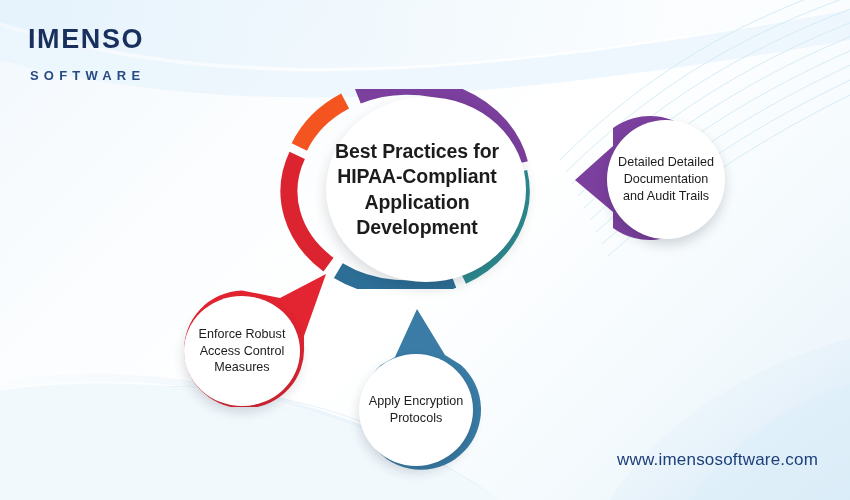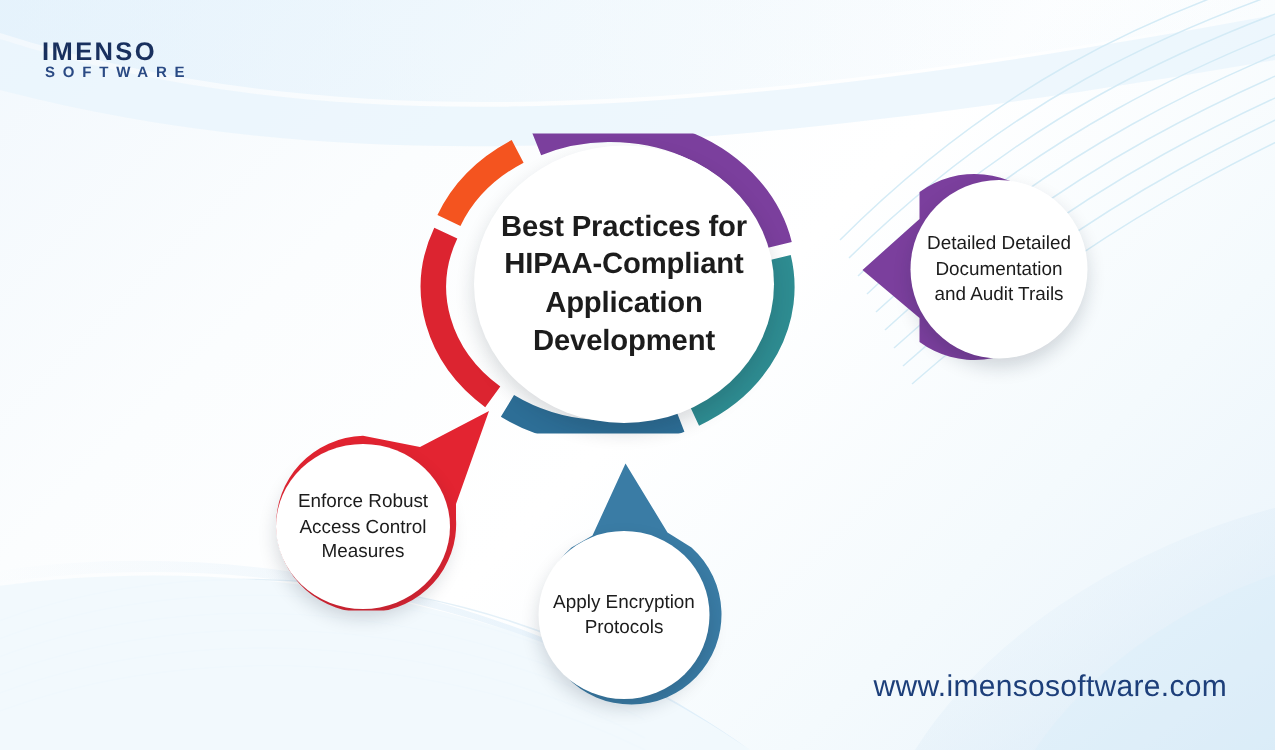--- a/index.html
+++ b/index.html
@@ -11,40 +11,40 @@
   #canvas{
     position:relative;width:850px;height:500px;
     background:linear-gradient(135deg,#f2f8fd 0%,#fbfdfe 28%,#ffffff 52%,#f4fafd 76%,#e9f3fb 100%);
     overflow:hidden;
   }
   #bg-deco{position:absolute;left:0;top:0;width:850px;height:500px;}
 
   
   #logo{position:absolute;left:28px;top:26px;line-height:1;}
   #logo .word{
-    font-size:17px;font-weight:700;letter-spacing:1.6px;color:#19305e;
+    font-size:27px;font-weight:700;letter-spacing:1.6px;color:#19305e;
     font-family:"Liberation Sans",sans-serif;
   }
   #logo .sub{
-    font-size:10px;font-weight:700;letter-spacing:5.2px;color:#2a4a84;
-    margin-top:1px;margin-left:2px;
+    font-size:13px;font-weight:700;letter-spacing:5.2px;color:#2a4a84;
+    margin-top:16px;margin-left:2px;
   }
 
   
   #url{
     position:absolute;right:32px;bottom:30px;
-    font-size:20px;color:#1d3f7a;letter-spacing:.2px;
+    font-size:17px;color:#1d3f7a;letter-spacing:.2px;
   }
 
   
   #hub{position:absolute;left:279px;top:89px;width:262px;height:200px;}
   #hub-inner{
-    position:absolute;left:37px;top:8px;width:200px;height:185px;border-radius:50%;
+    position:absolute;left:47px;top:8px;width:200px;height:185px;border-radius:50%;
     background:#ffffff;box-shadow:0 6px 13px rgba(20,30,45,.16);
-    display:flex;align-items:center;justify-content:center;
+    display:flex;align-items:center;
   }
   #hub-title{
     text-align:center;font-size:19.5px;font-weight:700;color:#1c1c1c;
     line-height:1.30;letter-spacing:-.1px;width:182px;
   }
 
   
   .sat{position:absolute;}
   .sat .disc{
     position:absolute;border-radius:50%;background:#fff;

